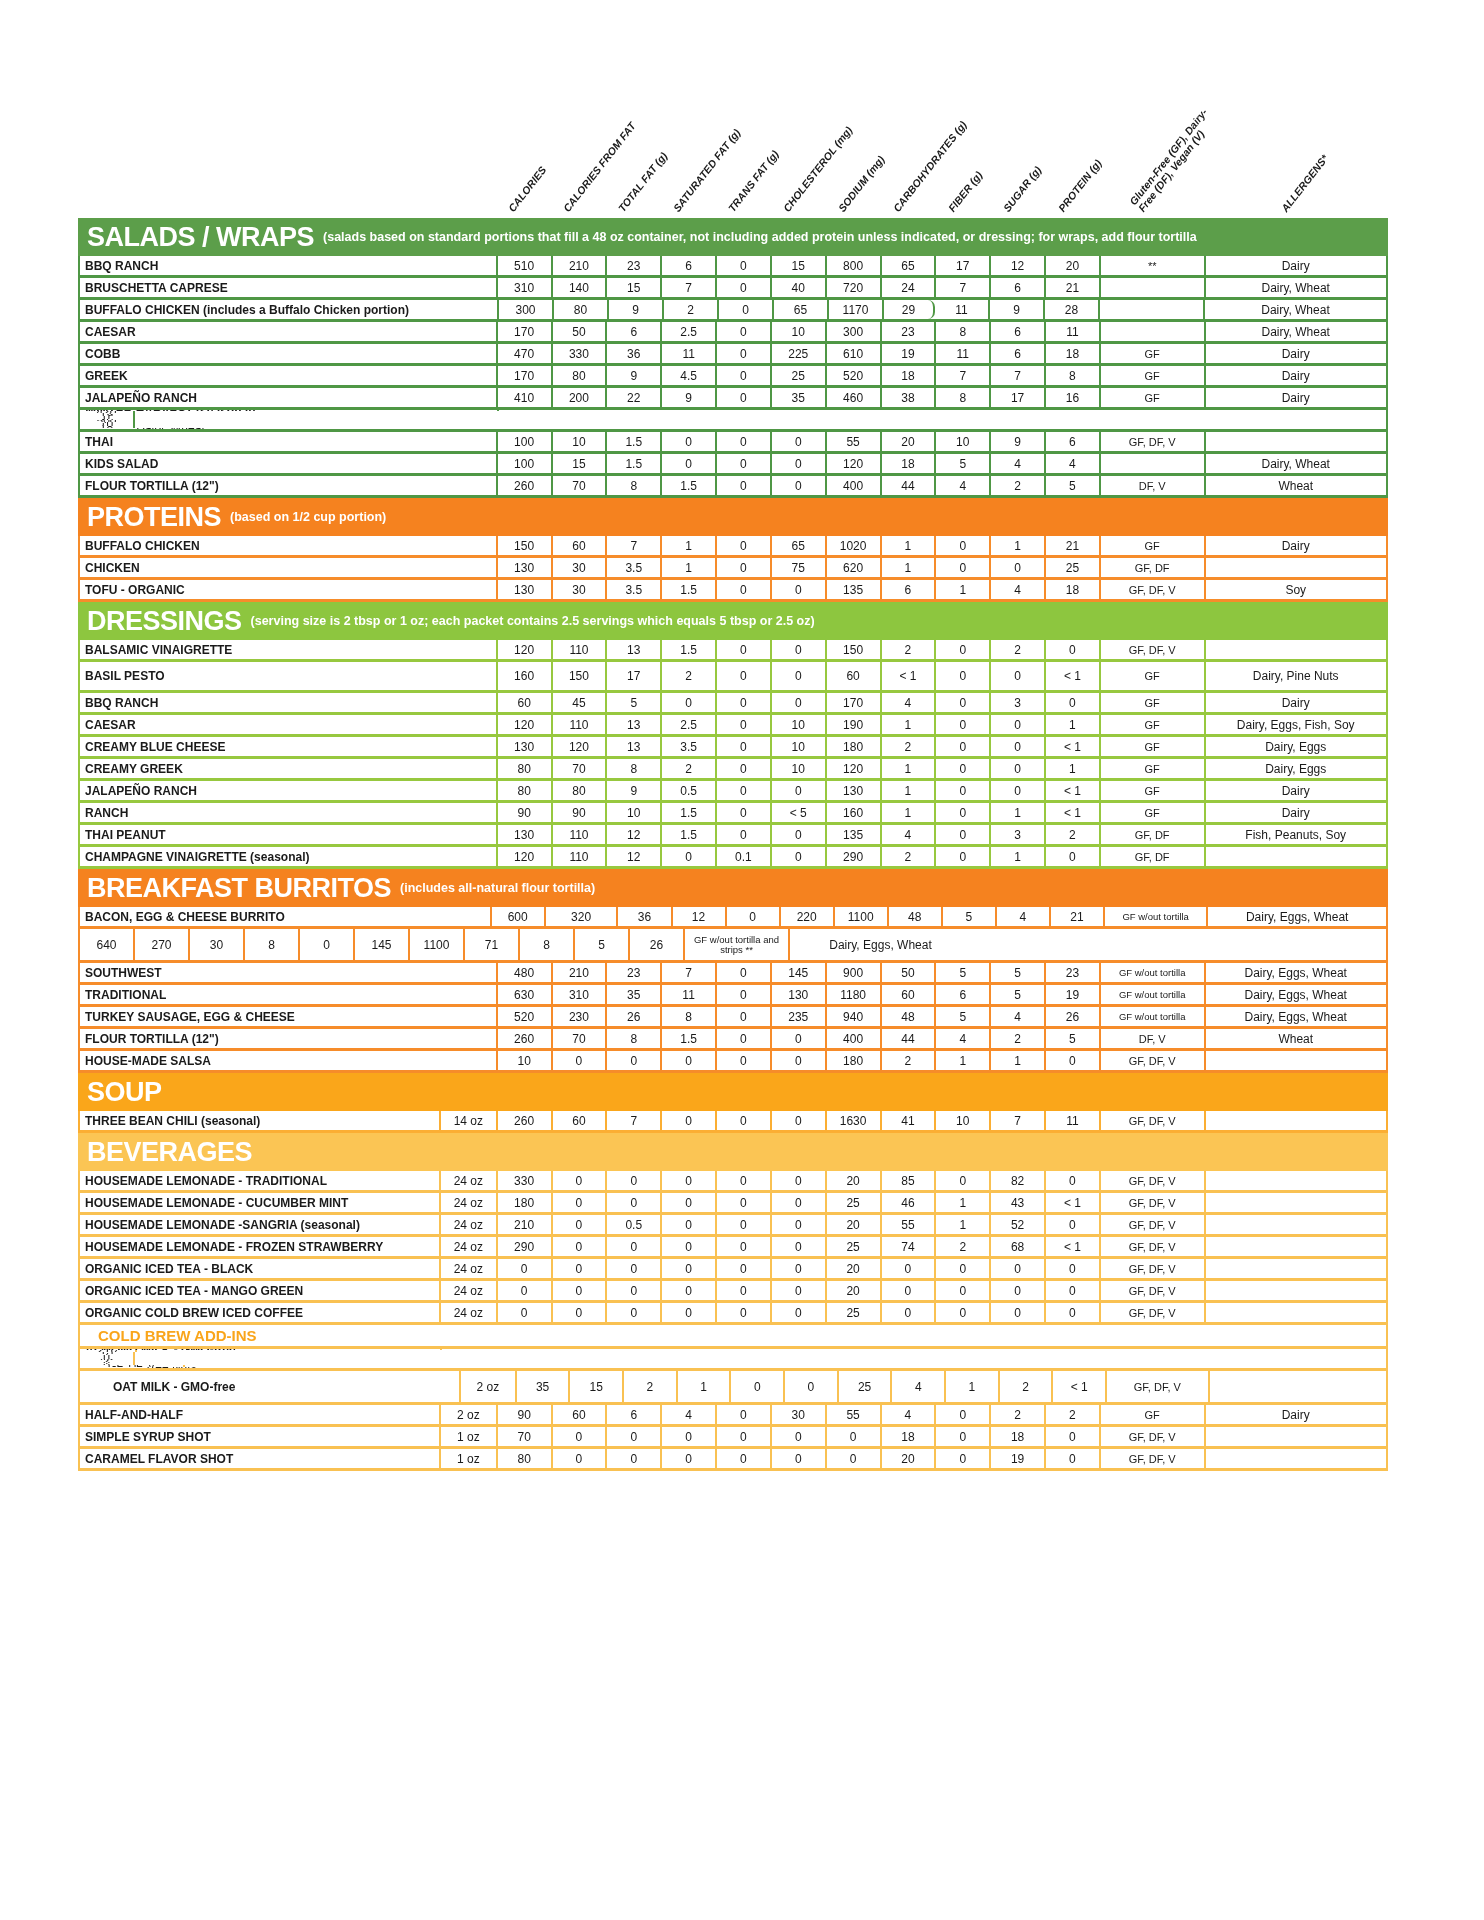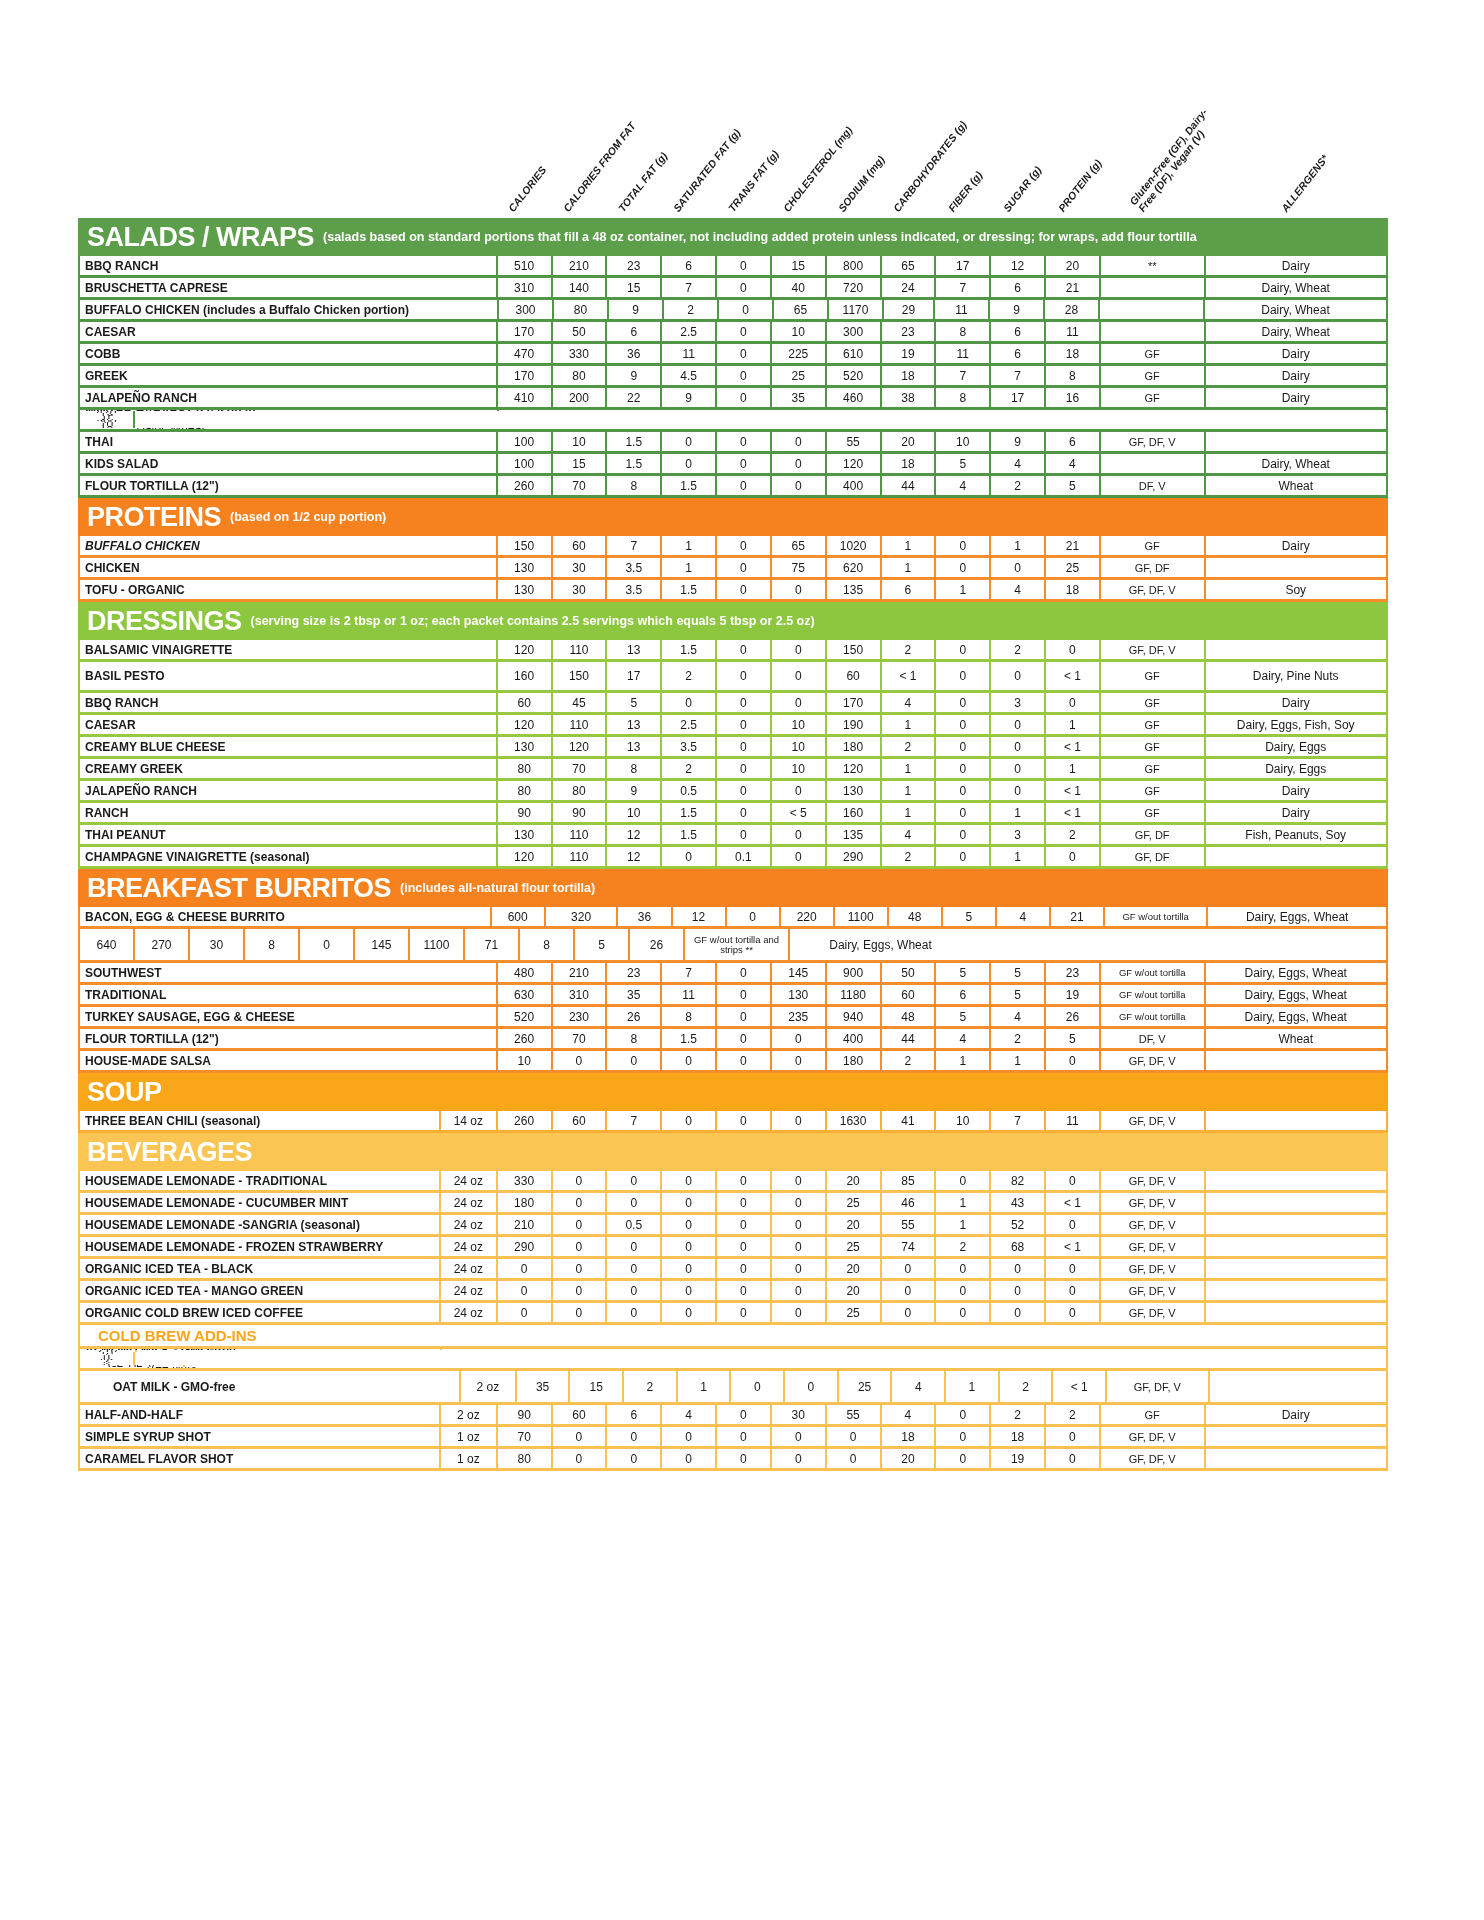--- a/index.html
+++ b/index.html
@@ -81,21 +81,21 @@
         </div>
         <div class="row" style="height: 22px; border-left: 2px solid rgb(79, 151, 69); border-right: 2px solid rgb(79, 151, 69); border-bottom: 3px solid rgb(79, 151, 69);">
           <div class="cell namec" style="width: 419px; border-right: 2px solid rgb(79, 151, 69);">BUFFALO CHICKEN (includes a Buffalo Chicken portion)</div>
           <div class="cell" style="width: 55px; border-right: 2px solid rgb(79, 151, 69);">300</div>
           <div class="cell" style="width: 55px; border-right: 2px solid rgb(79, 151, 69);">80</div>
           <div class="cell" style="width: 55px; border-right: 2px solid rgb(79, 151, 69);">9</div>
           <div class="cell" style="width: 55px; border-right: 2px solid rgb(79, 151, 69);">2</div>
           <div class="cell" style="width: 55px; border-right: 2px solid rgb(79, 151, 69);">0</div>
           <div class="cell" style="width: 55px; border-right: 2px solid rgb(79, 151, 69);">65</div>
           <div class="cell" style="width: 55px; border-right: 2px solid rgb(79, 151, 69);">1170</div>
-          <div class="cell" style="width: 51px; border-right: 2px solid rgb(79, 151, 69);">29</div>
+          <div class="cell" style="width: 51px; border-right: 2px solid rgb(79, 151, 69); border-radius: 7px;">29</div>
           <div class="cell" style="width: 55px; border-right: 2px solid rgb(79, 151, 69);">11</div>
           <div class="cell" style="width: 55px; border-right: 2px solid rgb(79, 151, 69);">9</div>
           <div class="cell" style="width: 55px; border-right: 2px solid rgb(79, 151, 69);">28</div>
           <div class="cell gfc" style="width: 105px; border-right: 2px solid rgb(79, 151, 69);"></div>
           <div class="cell" style="width: 181px;">Dairy, Wheat</div>
         </div>
         <div class="row" style="height: 22px; border-left: 2px solid rgb(79, 151, 69); border-right: 2px solid rgb(79, 151, 69); border-bottom: 3px solid rgb(79, 151, 69);">
           <div class="cell namec" style="width: 419px; border-right: 2px solid rgb(79, 151, 69);">CAESAR</div>
           <div class="cell" style="width: 55px; border-right: 2px solid rgb(79, 151, 69);">170</div>
           <div class="cell" style="width: 55px; border-right: 2px solid rgb(79, 151, 69);">50</div>
@@ -221,21 +221,21 @@
           <div class="cell" style="width: 55px; border-right: 2px solid rgb(79, 151, 69);">2</div>
           <div class="cell" style="width: 55px; border-right: 2px solid rgb(79, 151, 69);">5</div>
           <div class="cell gfc" style="width: 105px; border-right: 2px solid rgb(79, 151, 69);">DF, V</div>
           <div class="cell" style="width: 181px;">Wheat</div>
         </div>
         <div class="band" style="background: rgb(245, 130, 31);">
           <span class="t">PROTEINS</span>
           <span class="s">(based on 1/2 cup portion)</span>
         </div>
         <div class="row" style="height: 22px; border-left: 2px solid rgb(246, 140, 42); border-right: 2px solid rgb(246, 140, 42); border-bottom: 3px solid rgb(246, 140, 42);">
-          <div class="cell namec" style="width: 419px; border-right: 2px solid rgb(246, 140, 42); font-style: italic;">BUFFALO CHICKEN</div>
+          <div class="cell namec" style="width: 419px; border-right: 2px solid rgb(246, 140, 42);">BUFFALO CHICKEN</div>
           <div class="cell" style="width: 55px; border-right: 2px solid rgb(246, 140, 42);">150</div>
           <div class="cell" style="width: 55px; border-right: 2px solid rgb(246, 140, 42);">60</div>
           <div class="cell" style="width: 55px; border-right: 2px solid rgb(246, 140, 42);">7</div>
           <div class="cell" style="width: 55px; border-right: 2px solid rgb(246, 140, 42);">1</div>
           <div class="cell" style="width: 55px; border-right: 2px solid rgb(246, 140, 42);">0</div>
           <div class="cell" style="width: 55px; border-right: 2px solid rgb(246, 140, 42);">65</div>
           <div class="cell" style="width: 55px; border-right: 2px solid rgb(246, 140, 42);">1020</div>
           <div class="cell" style="width: 55px; border-right: 2px solid rgb(246, 140, 42);">1</div>
           <div class="cell" style="width: 55px; border-right: 2px solid rgb(246, 140, 42);">0</div>
           <div class="cell" style="width: 55px; border-right: 2px solid rgb(246, 140, 42);">1</div>

